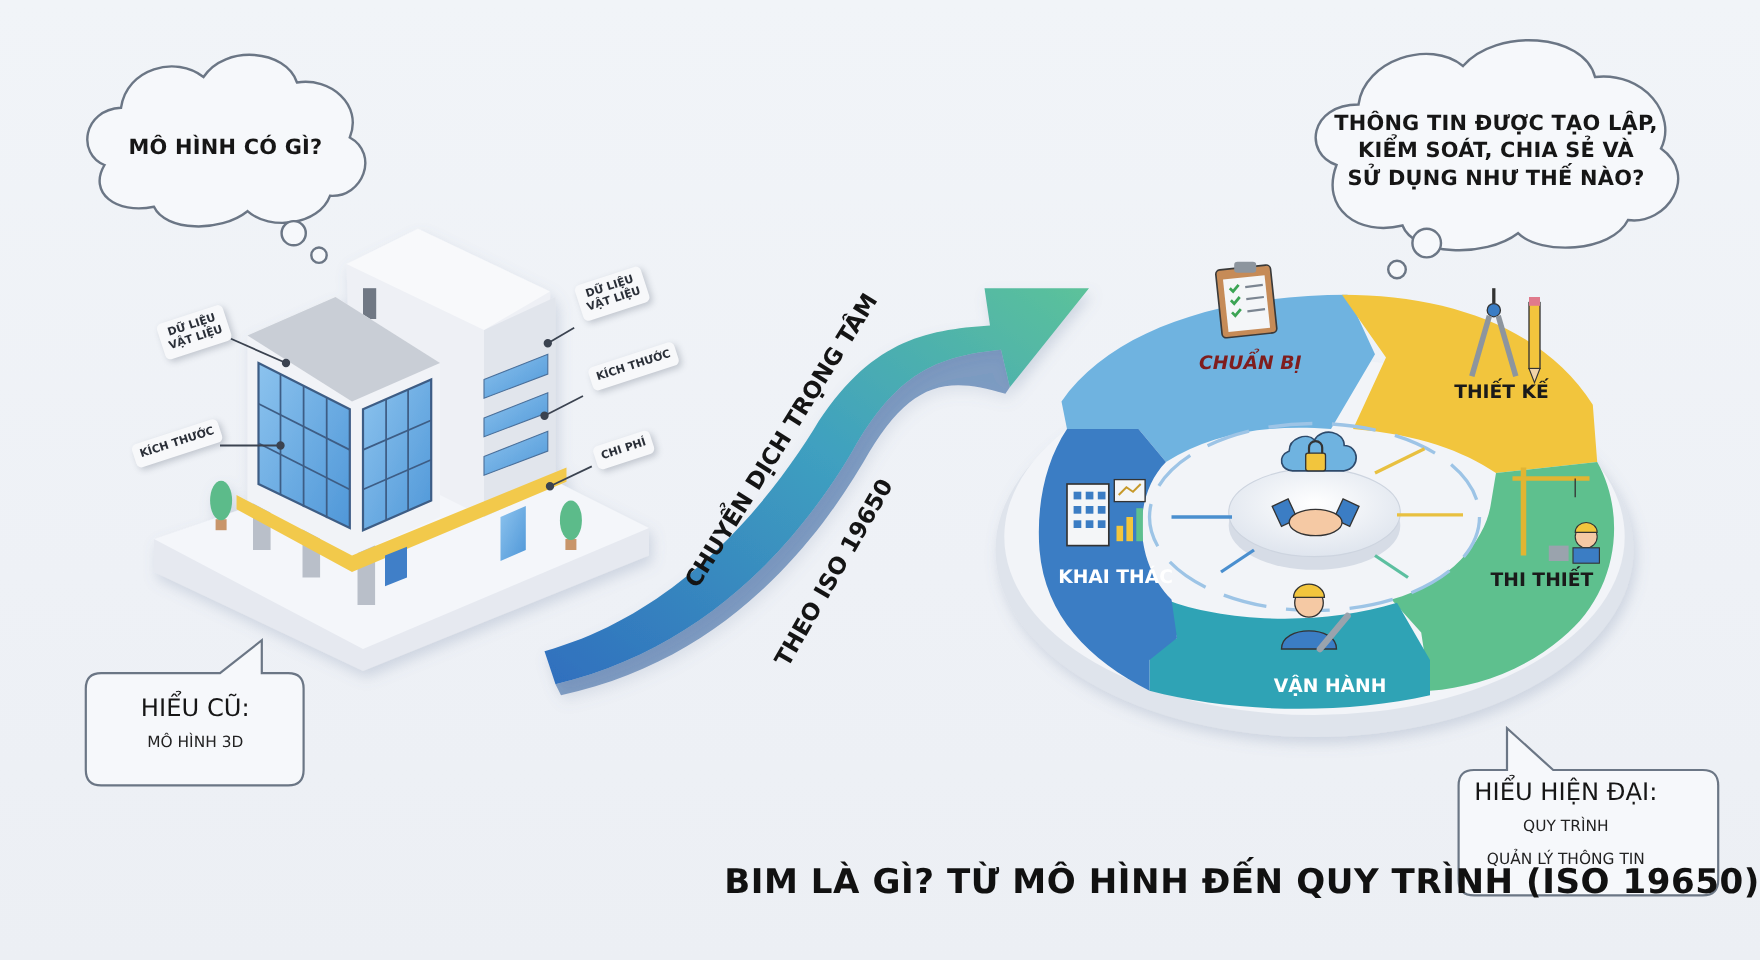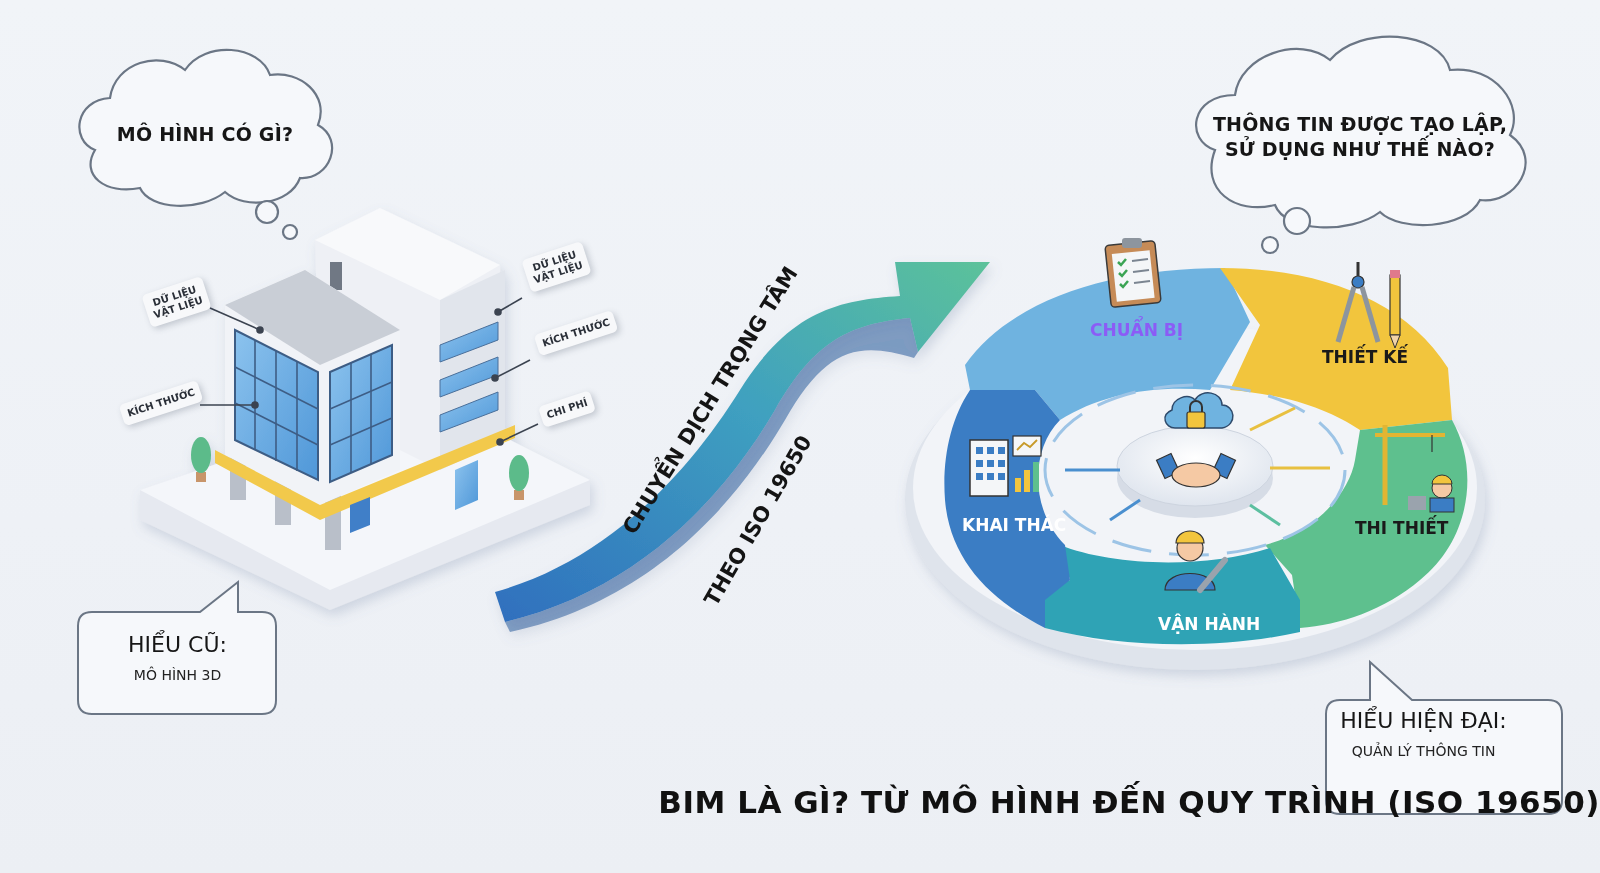--- a/index.html
+++ b/index.html
@@ -256,29 +256,31 @@
 </div>
 
 <div class="bubble-text" style="left:80px;top:630px;width:195px;">
   <span class="b1">HIỂU CŨ:</span>
   <span class="b2">MÔ HÌNH 3D</span>
 </div>
 
 <div class="arrow-text" style="left:628px;top:520px;transform:rotate(-58deg);">CHUYỂN DỊCH TRỌNG TÂM</div>
 <div class="arrow-text" style="left:710px;top:592px;transform:rotate(-60deg);">THEO ISO 19650</div>
 
-<div class="cloud-text" style="left:1210px;top:100px;width:300px;margin-top:12px;">
+<div class="cloud-text" style="left:1210px;top:100px;width:300px;">
   <div>THÔNG TIN ĐƯỢC TẠO LẬP,</div>
+  <div>KIỂM SOÁT, CHIA SẺ VÀ</div>
   <div>SỬ DỤNG NHƯ THẾ NÀO?</div>
 </div>
 
-<div class="seg-label" style="left:1090px;top:320px;color:#8b5cf6;">CHUẨN BỊ</div>
+<div class="seg-label" style="left:1090px;top:320px;color:#7f1d1d;font-style:italic;">CHUẨN BỊ</div>
 <div class="seg-label" style="left:1322px;top:347px;color:#1a1a1a;">THIẾT KẾ</div>
 <div class="seg-label" style="left:1355px;top:518px;color:#1a1a1a;">THI THIẾT</div>
 <div class="seg-label" style="left:1158px;top:614px;color:#ffffff;">VẬN HÀNH</div>
 <div class="seg-label" style="left:962px;top:515px;color:#ffffff;">KHAI THÁC</div>
 
 <div class="bubble-text" style="left:1326px;top:706px;width:195px;">
   <span class="b1">HIỂU HIỆN ĐẠI:</span>
+  <span class="b2">QUY TRÌNH</span>
   <span class="b2">QUẢN LÝ THÔNG TIN</span>
 </div>
 
 <div class="title">BIM LÀ GÌ? TỪ MÔ HÌNH ĐẾN QUY TRÌNH (ISO 19650)</div>
 
 </body></html>

